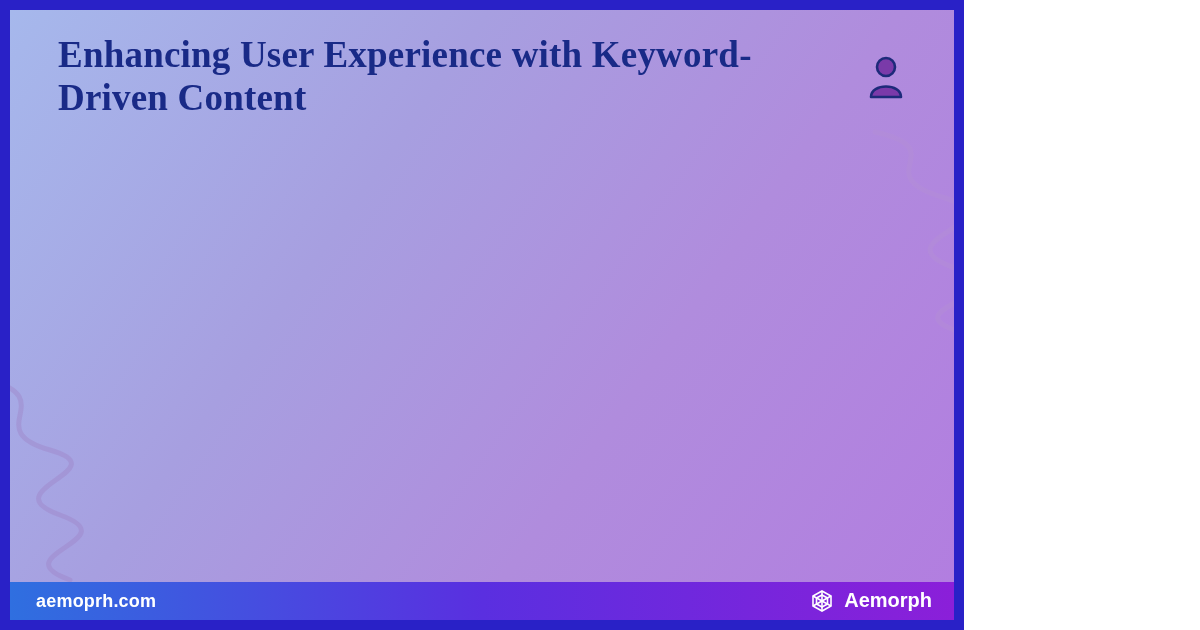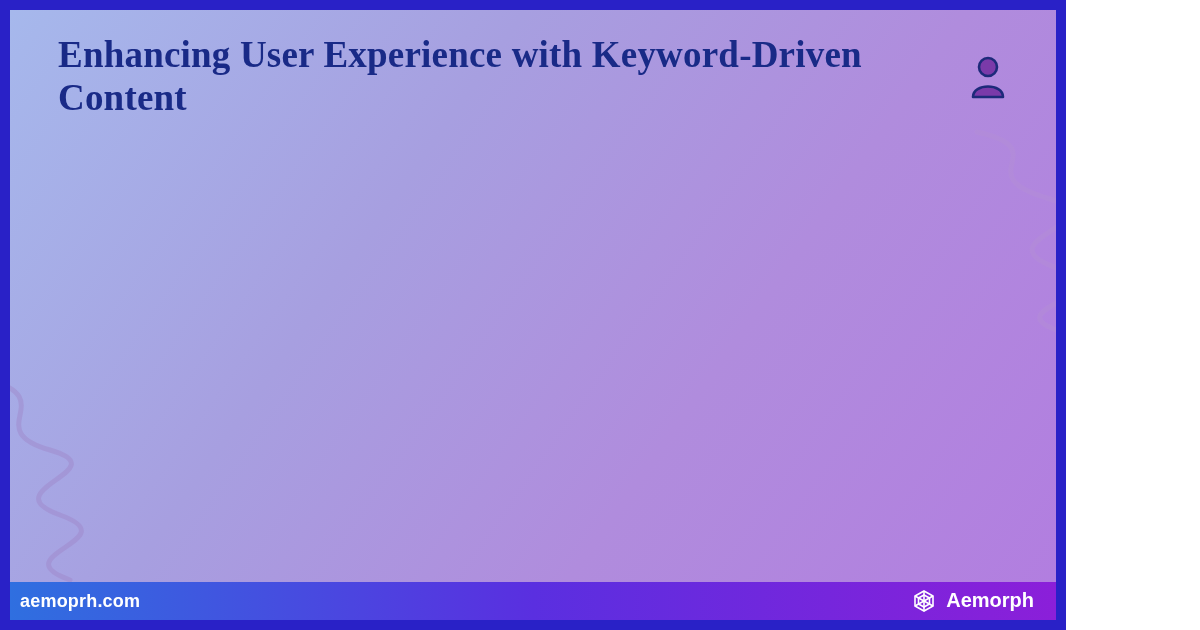--- a/index.html
+++ b/index.html
@@ -1,18 +1,18 @@
 <!DOCTYPE html>
 <html><head>
   <meta charset="utf-8">
   <style>
     * { margin: 0; padding: 0; box-sizing: border-box; }
     html, body { width: 1200px; height: 630px; overflow: hidden; }
     .frame {
-      width: 1066px;
+      width: 964px;
       height: 630px;
       background: #2921c7;
       padding: 10px;
       position: relative;
     }
     .inner {
       width: 100%;
       height: 100%;
       background: linear-gradient(125deg, #a6b8ec 0%, #a79fe0 35%, #b08cdd 65%, #b27de0 100%);
       position: relative;
@@ -46,21 +46,21 @@
     .footer {
       position: absolute;
       left: 10px;
       right: 10px;
       bottom: 10px;
       height: 38px;
       background: linear-gradient(90deg, #2f6fe0 0%, #5a2fe0 50%, #8b1fd9 100%);
       display: flex;
       align-items: center;
       justify-content: space-between;
-      padding: 0 22px 0 10px;
+      padding: 0 22px 0 26px;
       color: #ffffff;
       font-family: -apple-system, "Segoe UI", Arial, sans-serif;
     }
     .footer-left {
       font-size: 18px;
       font-weight: 600;
       letter-spacing: 0.2px;
     }
     .footer-right {
       display: flex;

